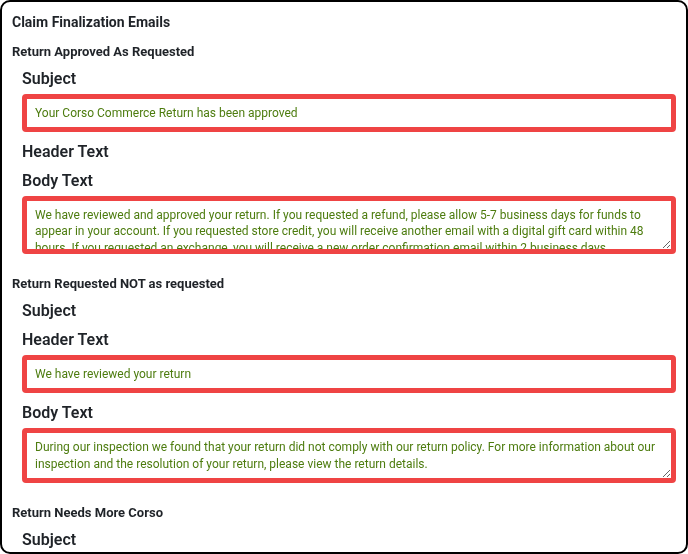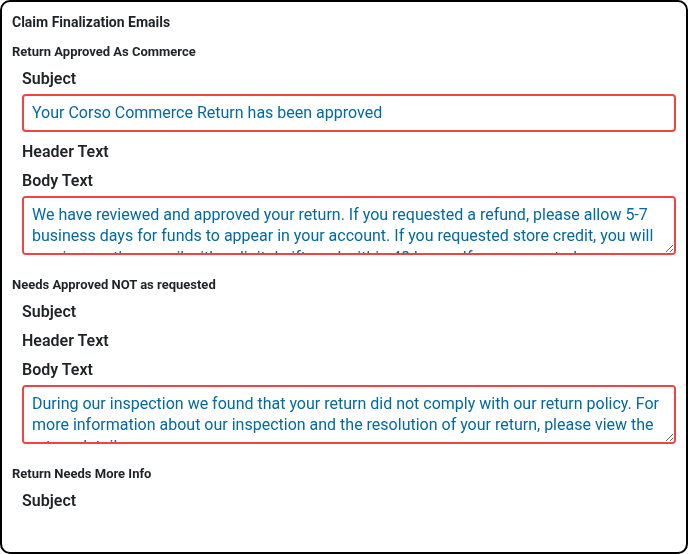--- a/index.html
+++ b/index.html
@@ -42,81 +42,82 @@
     padding-left: 10px;
   }
   .field-label {
     font-size: 16px;
     font-weight: 600;
     margin-bottom: 6px;
     display: block;
   }
   .input, .textarea {
     width: 100%;
-    border: 2px solid #ef4444;
+    border: 5px solid #ef4444;
     border-radius: 4px;
     padding: 6px 8px;
-    font-size: 16px;
+    font-size: 12px;
     line-height: 1.35;
     font-family: inherit;
-    color: #0369a1;
+    color: #4d7c0f;
     background: #fff;
     resize: vertical;
   }
   .textarea {
     min-height: 48px;
   }
   .textarea.tall {
     min-height: 58px;
   }
 </style>
 </head>
 <body>
 
 <div class="frame">
 
   <h1 class="page-title">Claim Finalization Emails</h1>
 
   <div class="section">
-    <h2 class="section-title">Return Approved As Commerce</h2>
+    <h2 class="section-title">Return Approved As Requested</h2>
 
     <div class="field">
       <label class="field-label">Subject</label>
       <input class="input" type="text" value="Your Corso Commerce Return has been approved" style="">
     </div>
 
     <div class="field">
       <label class="field-label">Header Text</label>
     </div>
 
     <div class="field">
       <label class="field-label">Body Text</label>
       <textarea class="textarea tall" style="">We have reviewed and approved your return. If you requested a refund, please allow 5-7 business days for funds to appear in your account. If you requested store credit, you will receive another email with a digital gift card within 48 hours. If you requested an exchange, you will receive a new order confirmation email within 2 business days.</textarea>
     </div>
   </div>
 
   <div class="section">
-    <h2 class="section-title">Needs Approved NOT as requested</h2>
+    <h2 class="section-title">Return Requested NOT as requested</h2>
 
     <div class="field">
       <label class="field-label">Subject</label>
     </div>
 
     <div class="field">
       <label class="field-label">Header Text</label>
+      <input class="input" type="text" value="We have reviewed your return" style="">
     </div>
 
     <div class="field">
       <label class="field-label">Body Text</label>
       <textarea class="textarea" style="">During our inspection we found that your return did not comply with our return policy. For more information about our inspection and the resolution of your return, please view the return details.</textarea>
     </div>
   </div>
 
   <div class="section">
-    <h2 class="section-title">Return Needs More Info</h2>
+    <h2 class="section-title">Return Needs More Corso</h2>
 
     <div class="field">
       <label class="field-label">Subject</label>
 
     </div>
 
   </div>
 
 </div>
 

